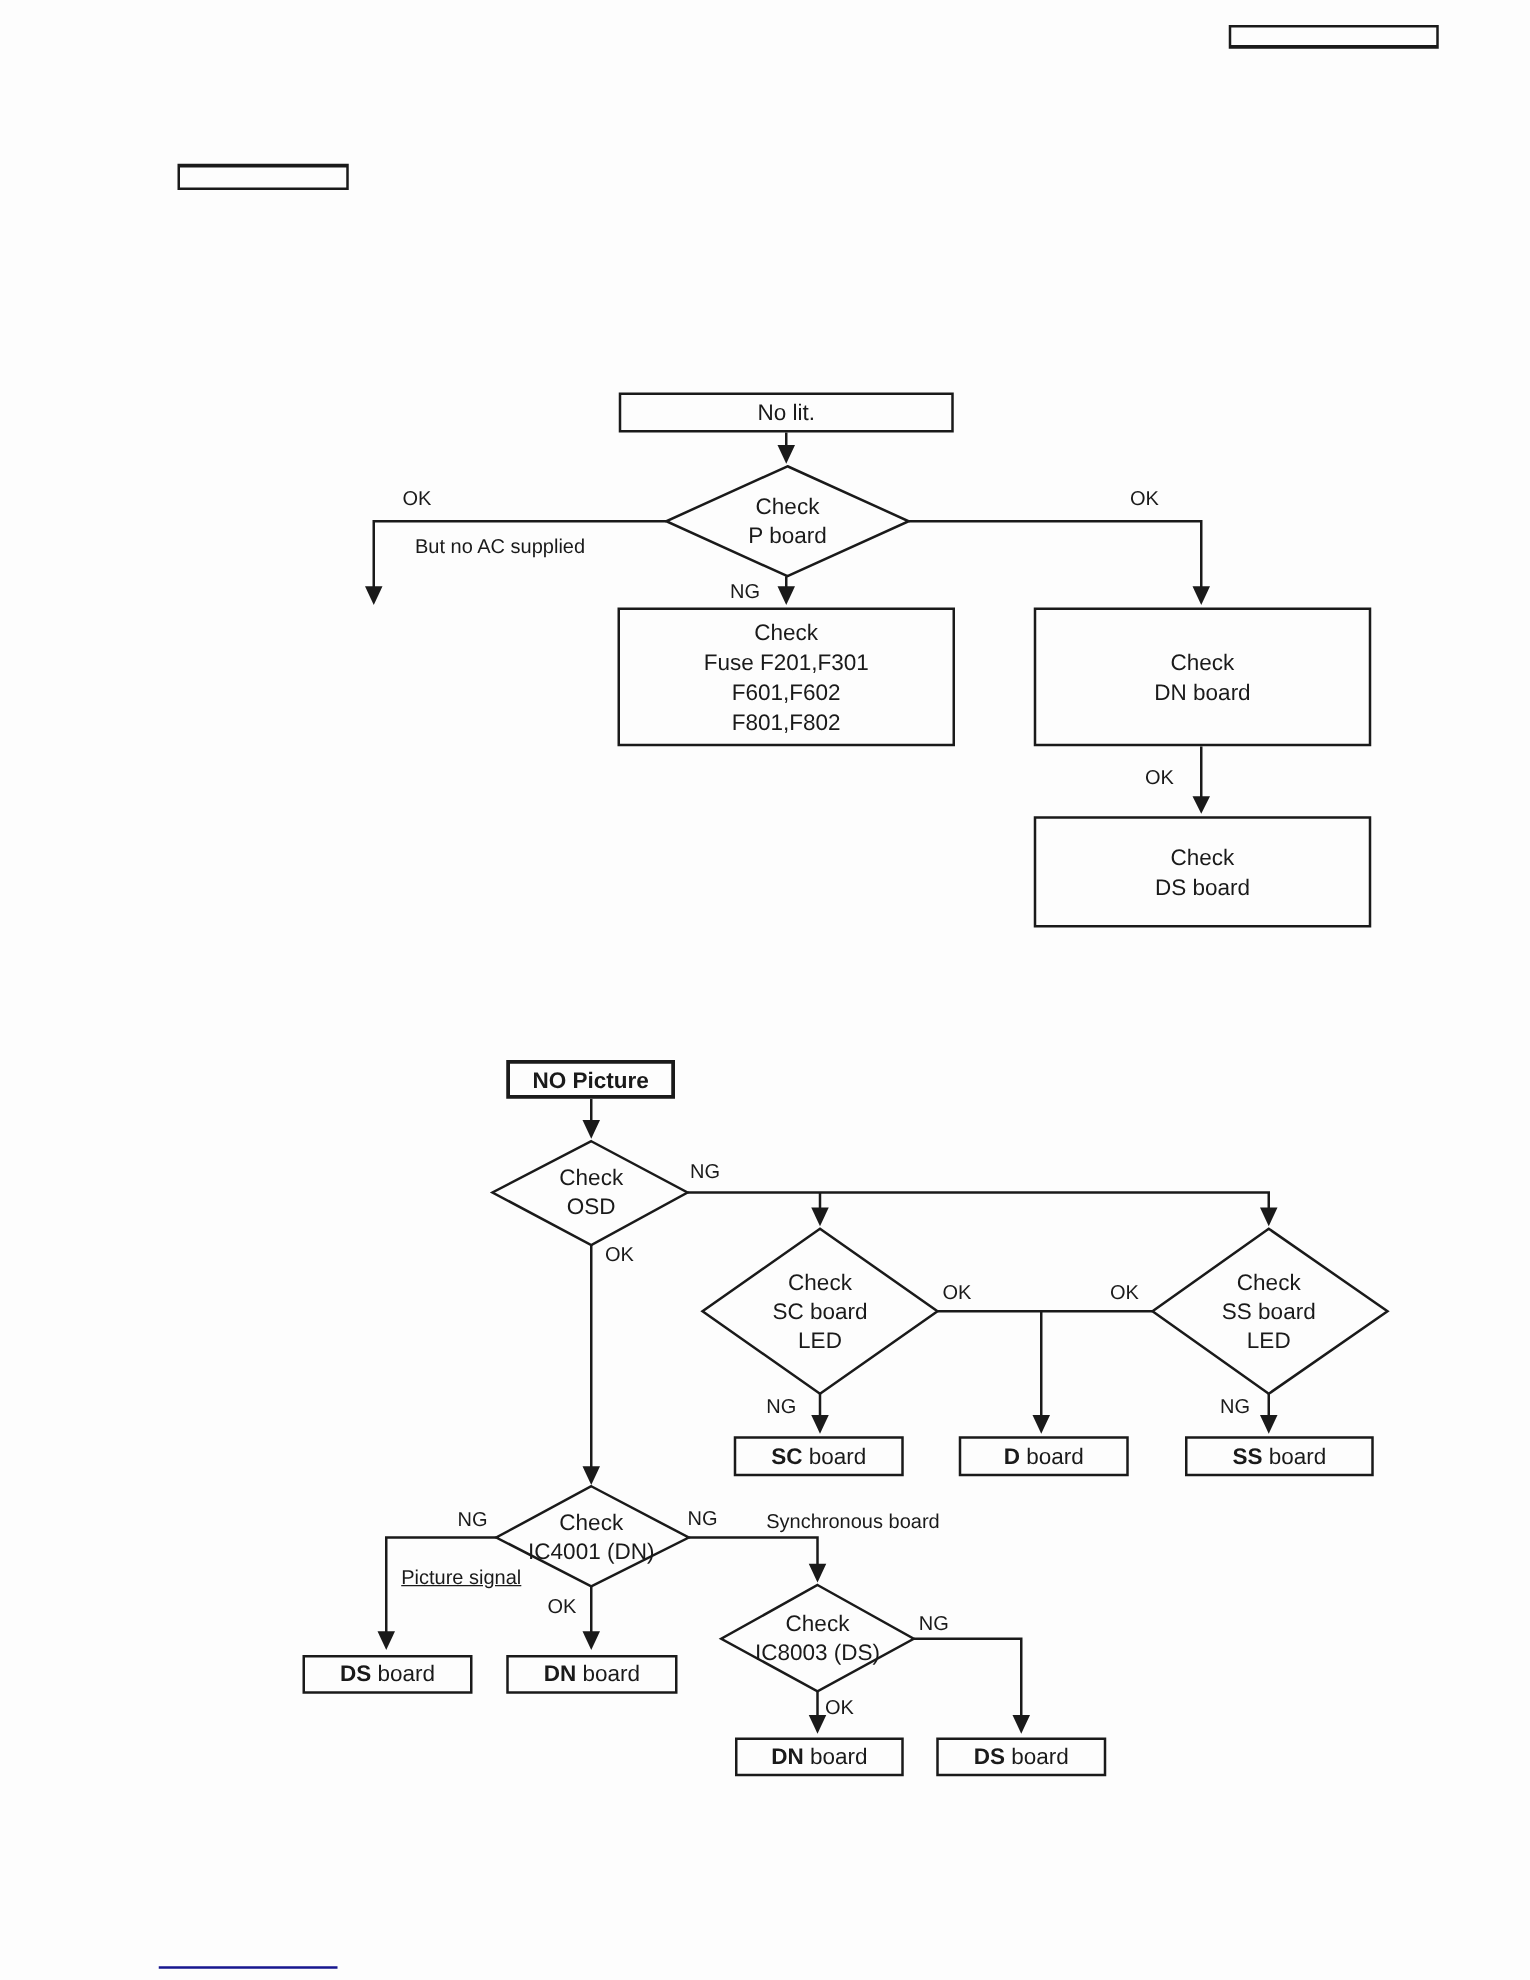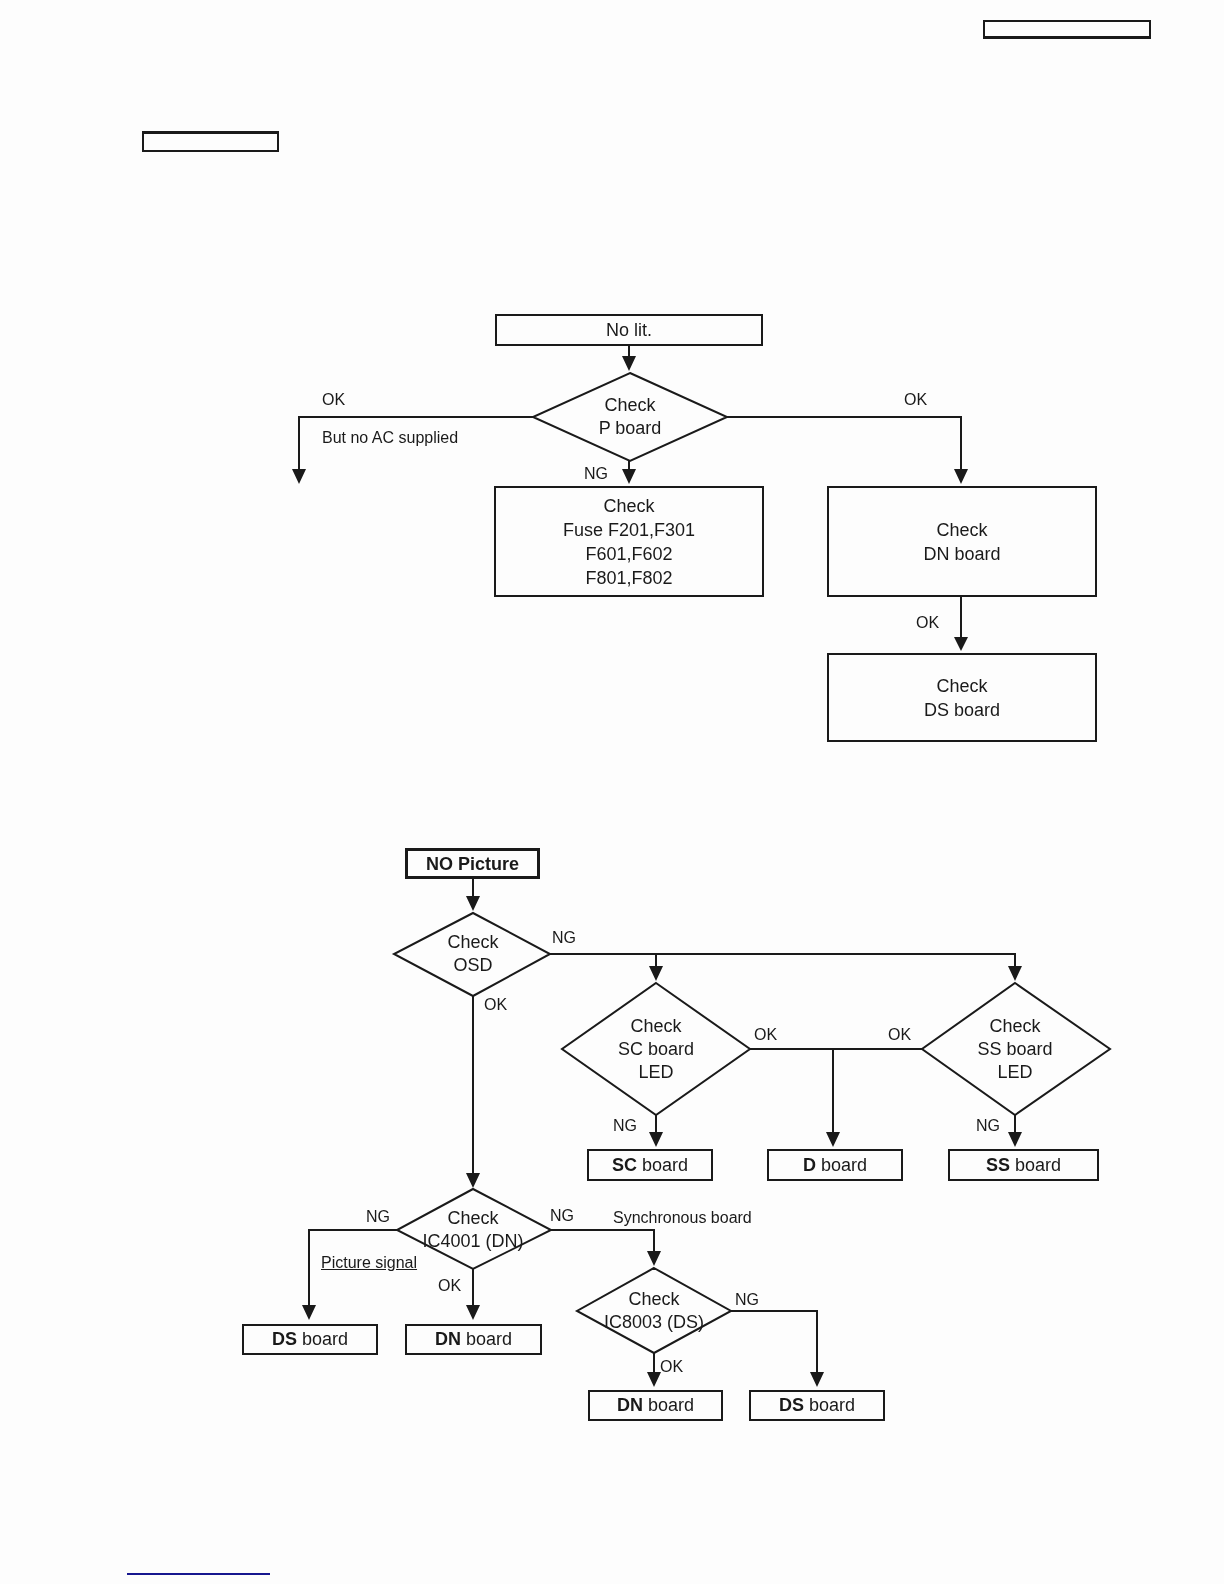--- a/index.html
+++ b/index.html
@@ -142,21 +142,21 @@
 F601,F602
 F801,F802</div>
 
   <div class="node" style="left:827px;top:486px;width:270px;height:111px;">Check
 DN board</div>
 
   <div class="node" style="left:827px;top:653px;width:270px;height:89px;">Check
 DS board</div>
 
   <span class="lbl" style="left:322px;top:390px;">OK</span>
-  <span class="lbl" style="left:322px;top:428px;">But no AC supplied</span>
+  <span class="lbl" style="left:332px;top:428px;">But no AC supplied</span>
   <span class="lbl" style="left:584px;top:464px;">NG</span>
   <span class="lbl" style="left:904px;top:390px;">OK</span>
   <span class="lbl" style="left:916px;top:613px;">OK</span>
 
   <div class="node thick bold" style="left:405px;top:848px;width:135px;height:31px;">NO Picture</div>
 
   <div class="dtext" style="left:373px;top:931px;width:200px;">Check
 OSD</div>
 
   <div class="dtext" style="left:556px;top:1015px;width:200px;">Check
@@ -166,21 +166,21 @@
   <div class="dtext" style="left:915px;top:1015px;width:200px;">Check
 SS board
 LED</div>
 
   <div class="dtext" style="left:373px;top:1207px;width:200px;">Check
 IC4001 (DN)</div>
 
   <div class="dtext" style="left:554px;top:1288px;width:200px;">Check
 IC8003 (DS)</div>
 
-  <div class="board" style="left:587px;top:1149px;width:126px;height:32px;">
+  <div class="board" style="left:587px;top:1149px;width:136px;height:32px;">
     <span class="b">SC</span><span> board</span>
   </div>
   <div class="board" style="left:767px;top:1149px;width:136px;height:32px;">
     <span class="b">D</span><span> board</span>
   </div>
   <div class="board" style="left:948px;top:1149px;width:151px;height:32px;">
     <span class="b">SS</span><span> board</span>
   </div>
   <div class="board" style="left:242px;top:1324px;width:136px;height:31px;">
     <span class="b">DS</span><span> board</span>

